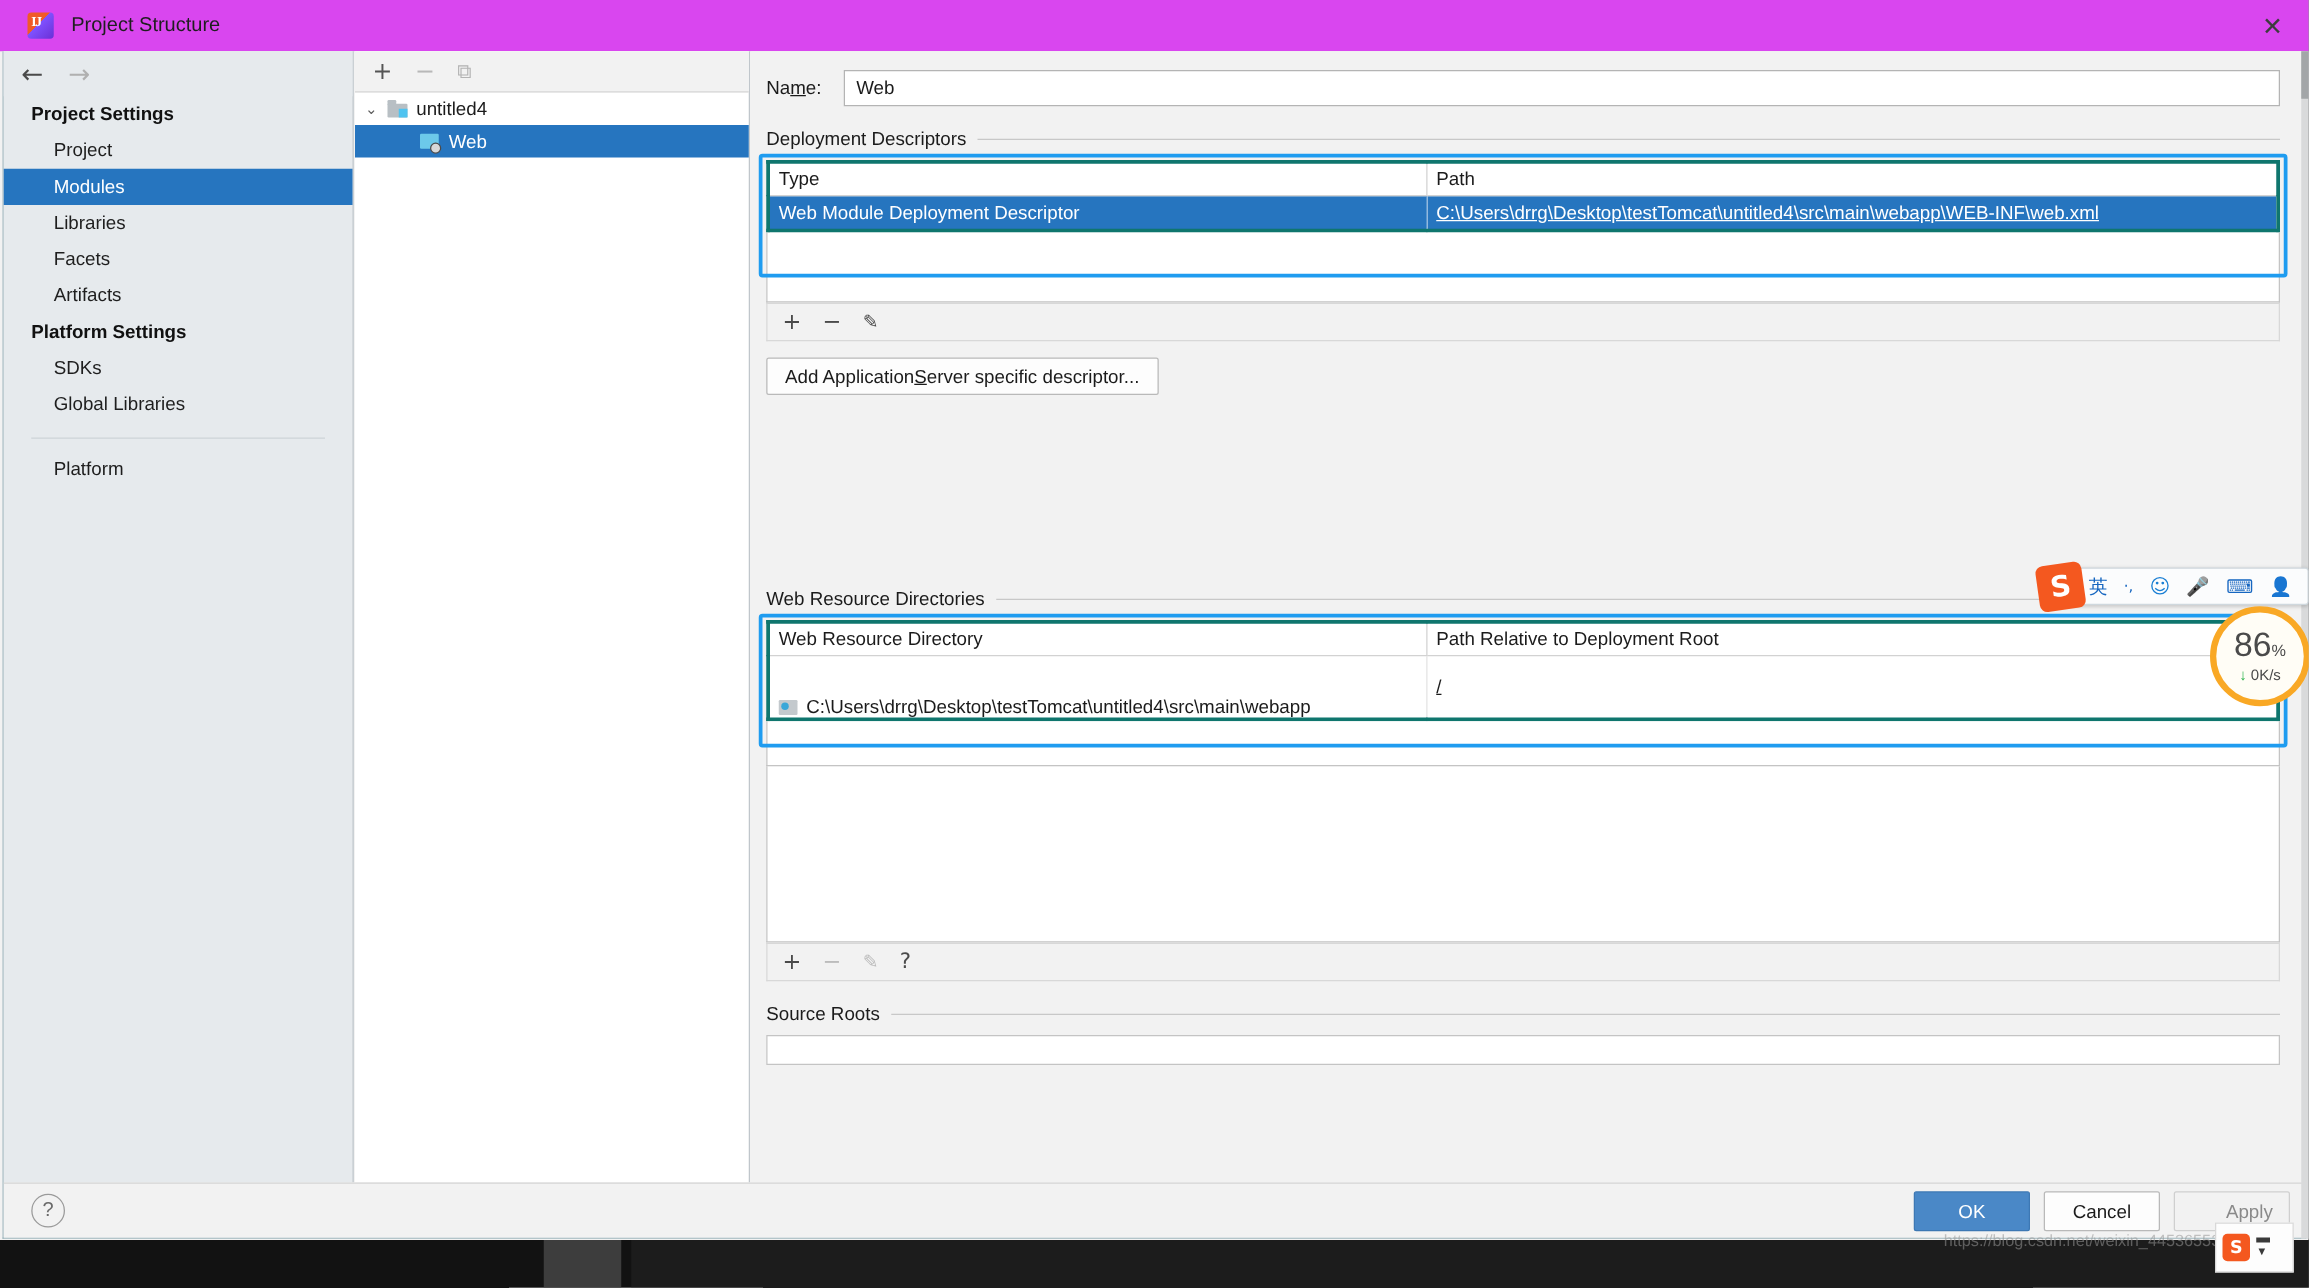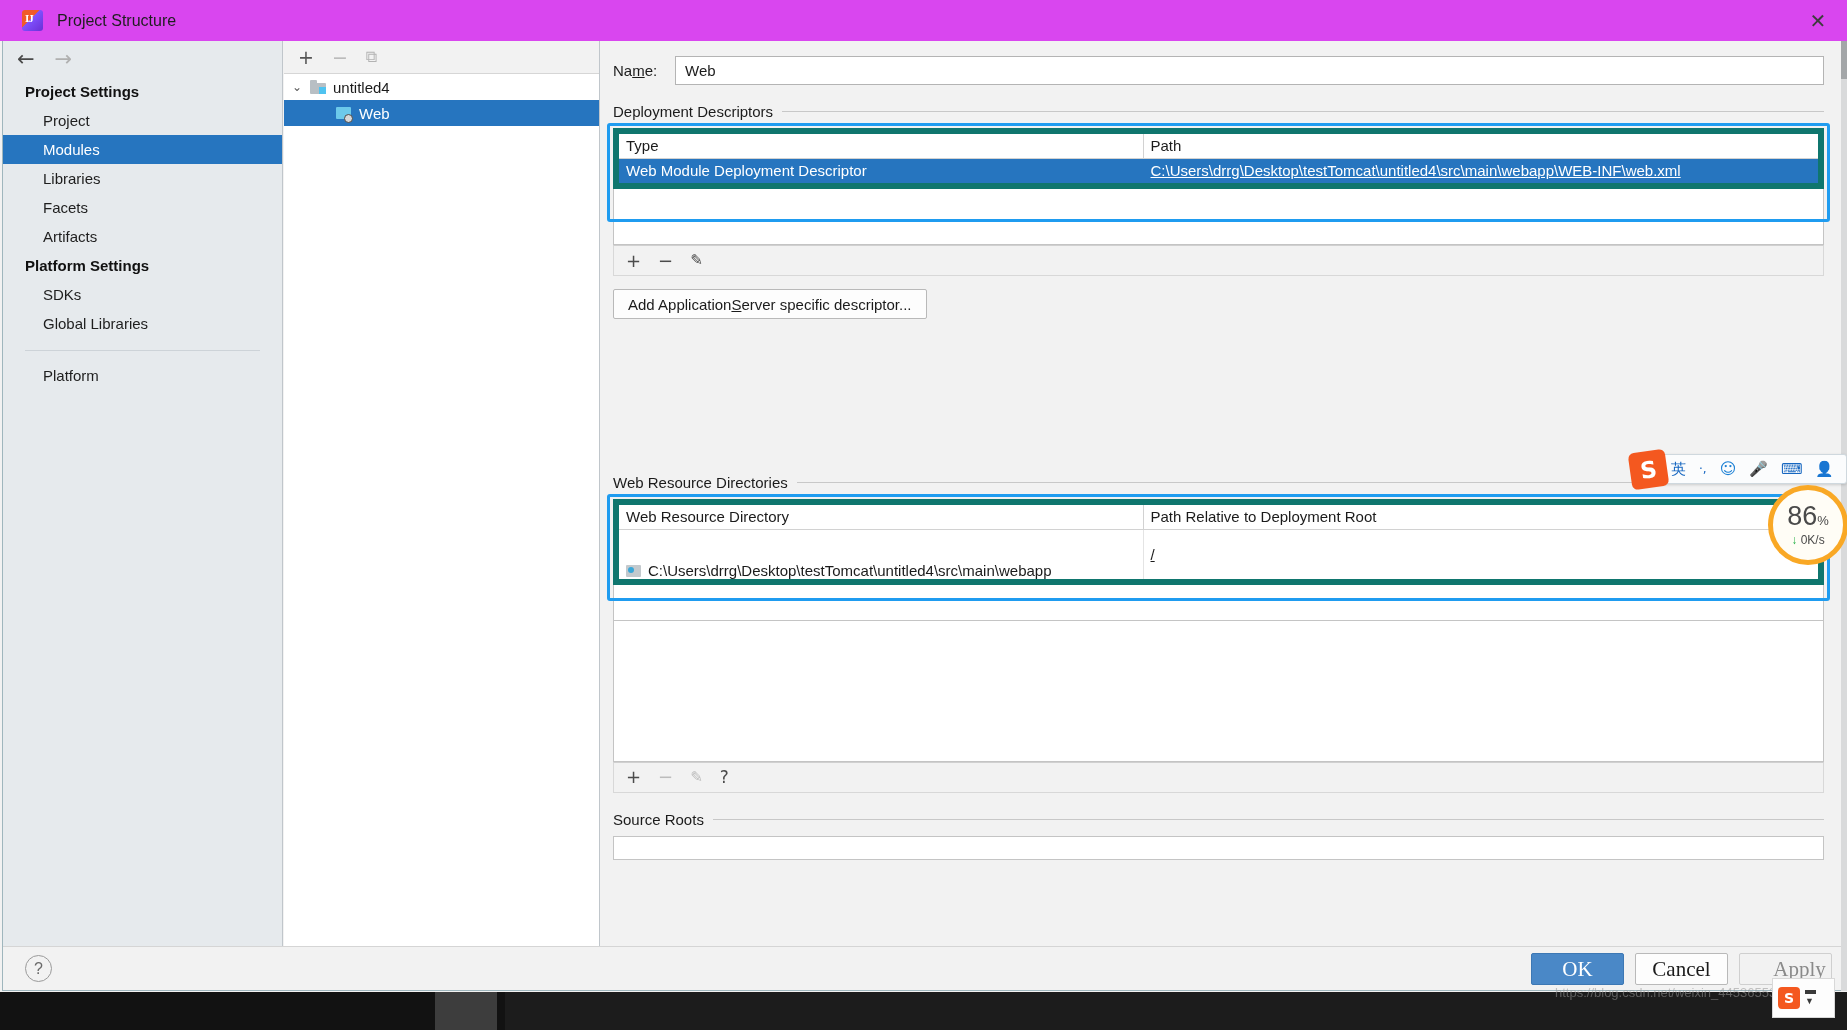--- a/index.html
+++ b/index.html
@@ -173,21 +173,21 @@
 
   
   .tablewrap { position: relative; margin-top: 8px; }
   .hl-box {
     position: absolute; pointer-events: none;
     border: 3px solid #1f9cf0; border-radius: 3px;
   }
   table.grid {
     width: 100%; border-collapse: collapse;
     background: #fff;
-    border: 6px solid #0f766e;
+    border: 3px solid #0f766e;
     table-layout: fixed;
   }
   table.grid th {
     font-weight: normal; font-size: 15px; color: #1b1b1b;
     text-align: left; height: 27px; padding: 0 0 0 7px;
     background: #fff;
     border-bottom: 1px solid #d2d2d2;
     border-right: 1px solid #d2d2d2;
   }
   table.grid th:last-child { border-right: none; }
@@ -252,22 +252,22 @@
     display: flex; align-items: center; justify-content: center;
     font-size: 16px;
   }
   .footer-btns {
     position: absolute; right: 12px; top: 6px;
     display: flex; gap: 11px;
   }
   .fbtn {
     width: 93px; height: 32px;
     display: flex; align-items: center; justify-content: center;
-    font-size: 21px; border-radius: 2px;
-    font-family: Liberation Serif, serif;
+    font-size: 15px; border-radius: 2px;
+    font-family: Liberation Sans, sans-serif;
     cursor: default;
   }
   .fbtn.ok     { background: #4a88c7; border: 1px solid #3d78b4; color: #fff; }
   .fbtn.cancel { background: #fdfdfd; border: 1px solid #b9b9b9; color: #1b1b1b; }
   .fbtn.apply  { background: #f2f2f2; border: 1px solid #cfcfcf; color: #8a8a8a; padding-left: 28px; }
 
   
   .edge-scroll {
     position: absolute; right: 0; top: 41px; width: 6px; height: 950px;
     background: #d9dadb;

